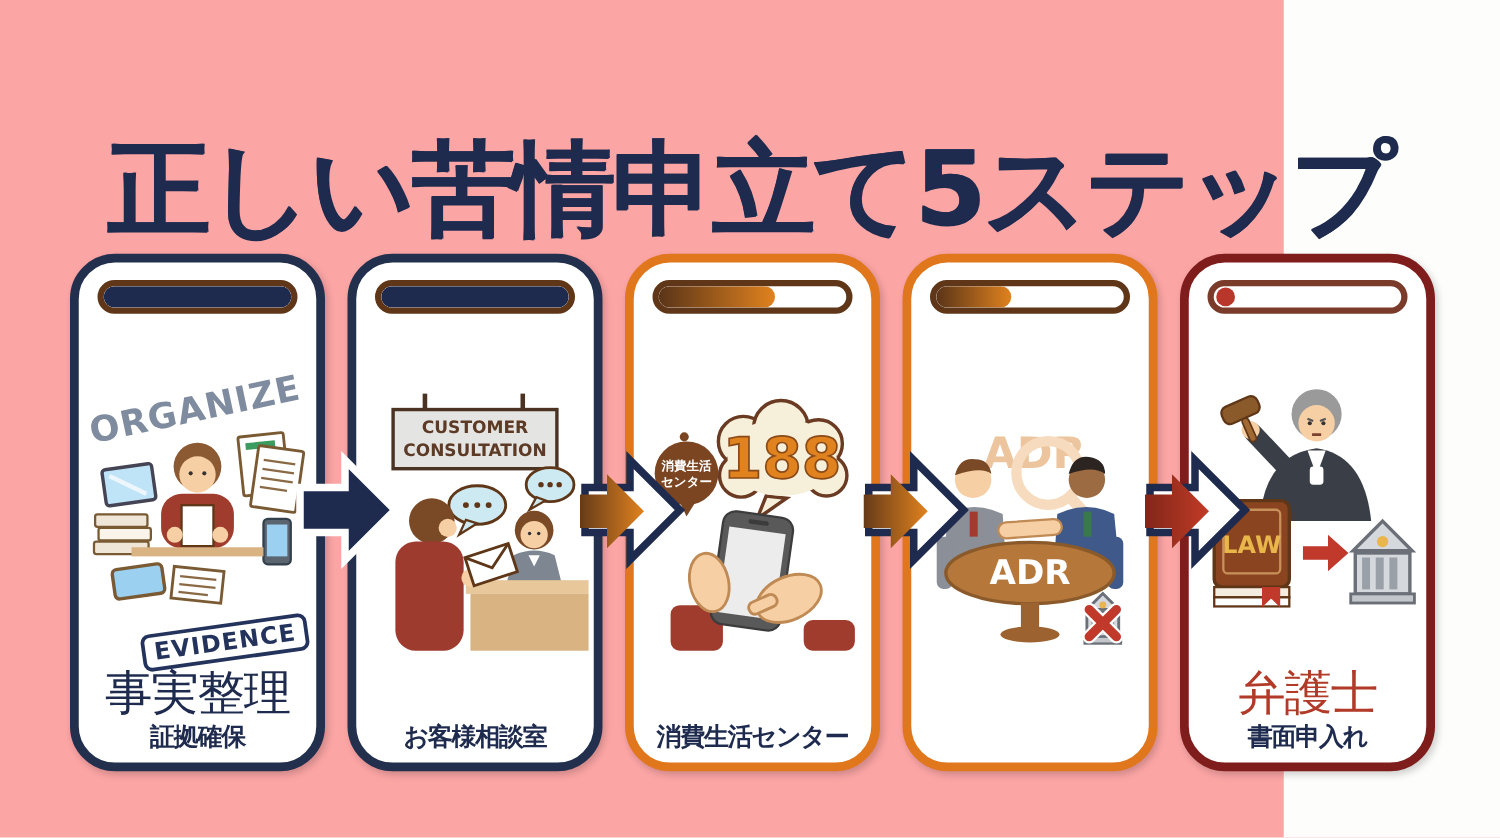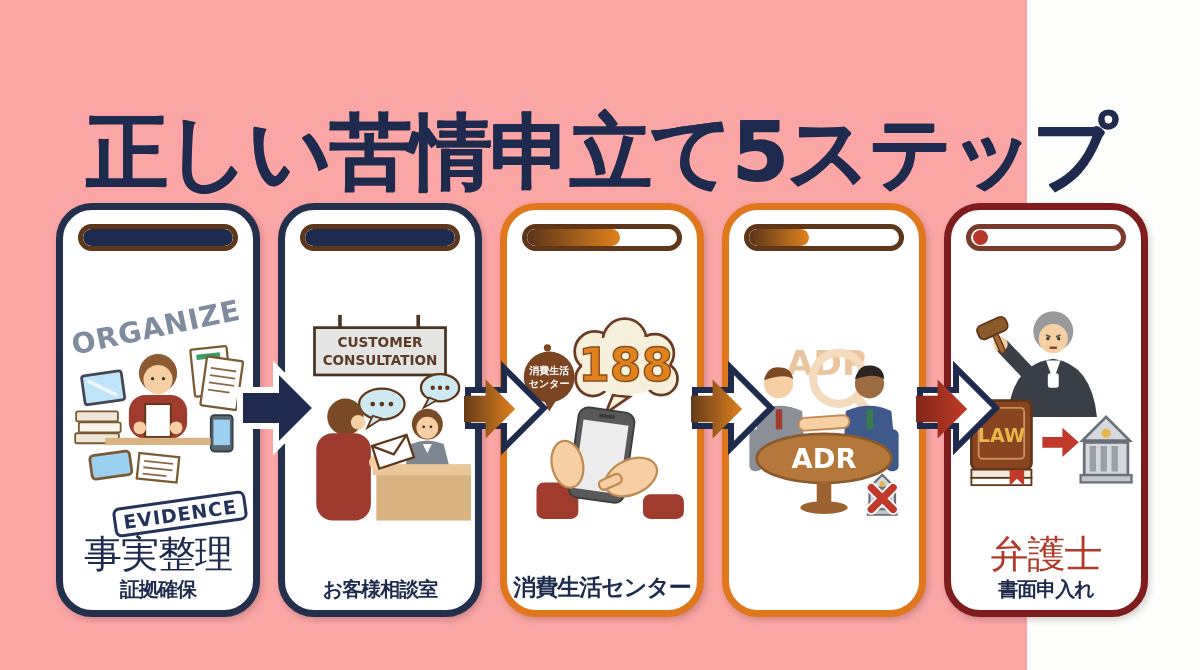--- a/index.html
+++ b/index.html
@@ -31,21 +31,21 @@
 
   .stamp{position:absolute;right:2px;bottom:6px;border:3px solid #23335c;border-radius:7px;
     padding:1px 7px;transform:rotate(-8deg);color:#23335c;font-weight:900;font-size:19px;
     background:rgba(255,255,255,.88);letter-spacing:1px;}
 
   .heading{font-weight:400;font-size:38px;line-height:1.05;white-space:nowrap;text-align:center;
     letter-spacing:-1px;margin:0;}
   .sub{font-weight:900;font-size:20px;line-height:1.1;white-space:nowrap;text-align:center;
     color:#1e2b4e;margin-top:3px;letter-spacing:-1px;}
   .h-navy{color:#1e2b4e;} .h-orange{color:#e0791d;} .h-red{color:#b13a28;}
-  .sub-small{font-size:23px;}
+  .sub-small{font-size:20px;}
 
   .arrow{position:absolute;width:84px;height:104px;top:356px;z-index:6;}
   .arrow svg{width:100%;height:100%;}
   .arrow-1{left:236px;} .arrow-2{left:464px;} .arrow-3{left:691px;} .arrow-4{left:916px;}
 </style>
 </head>
 <body>
 
 <div class="page">
 

